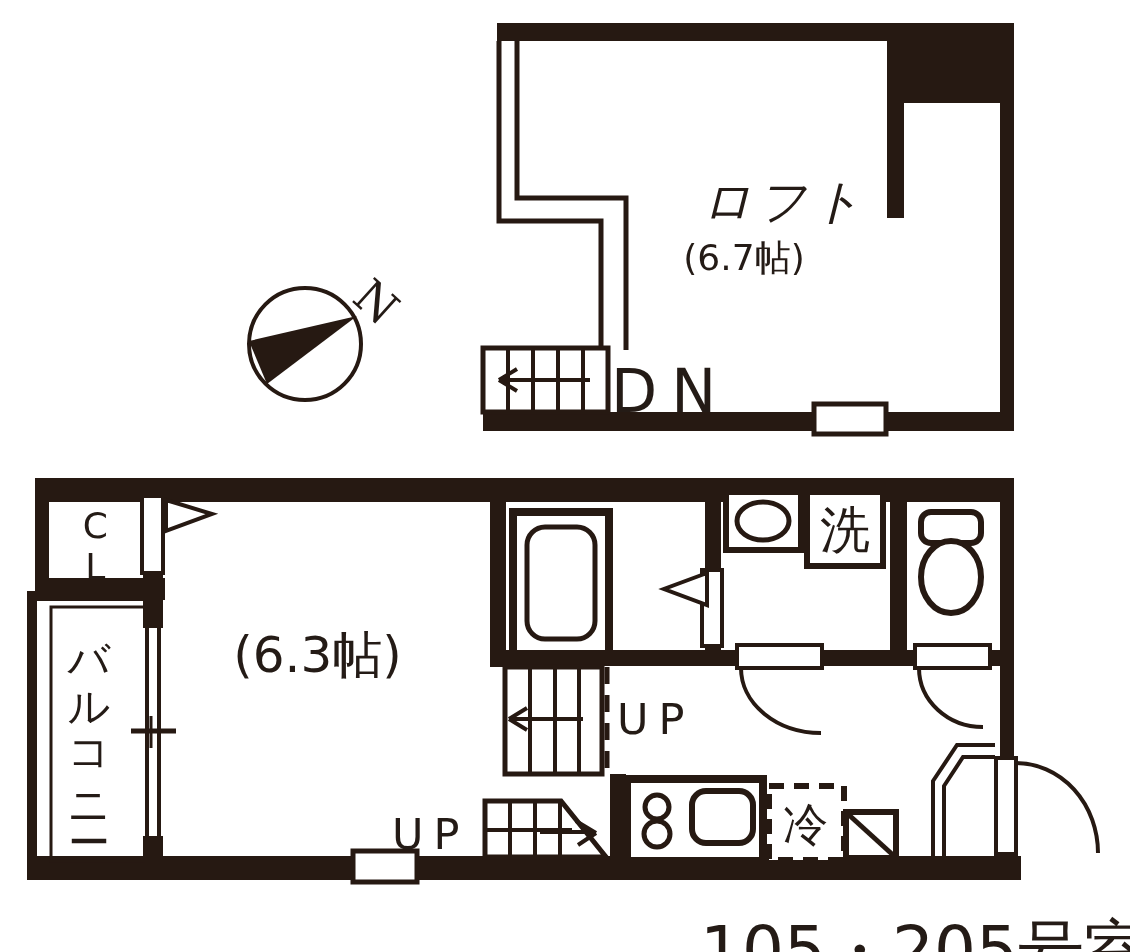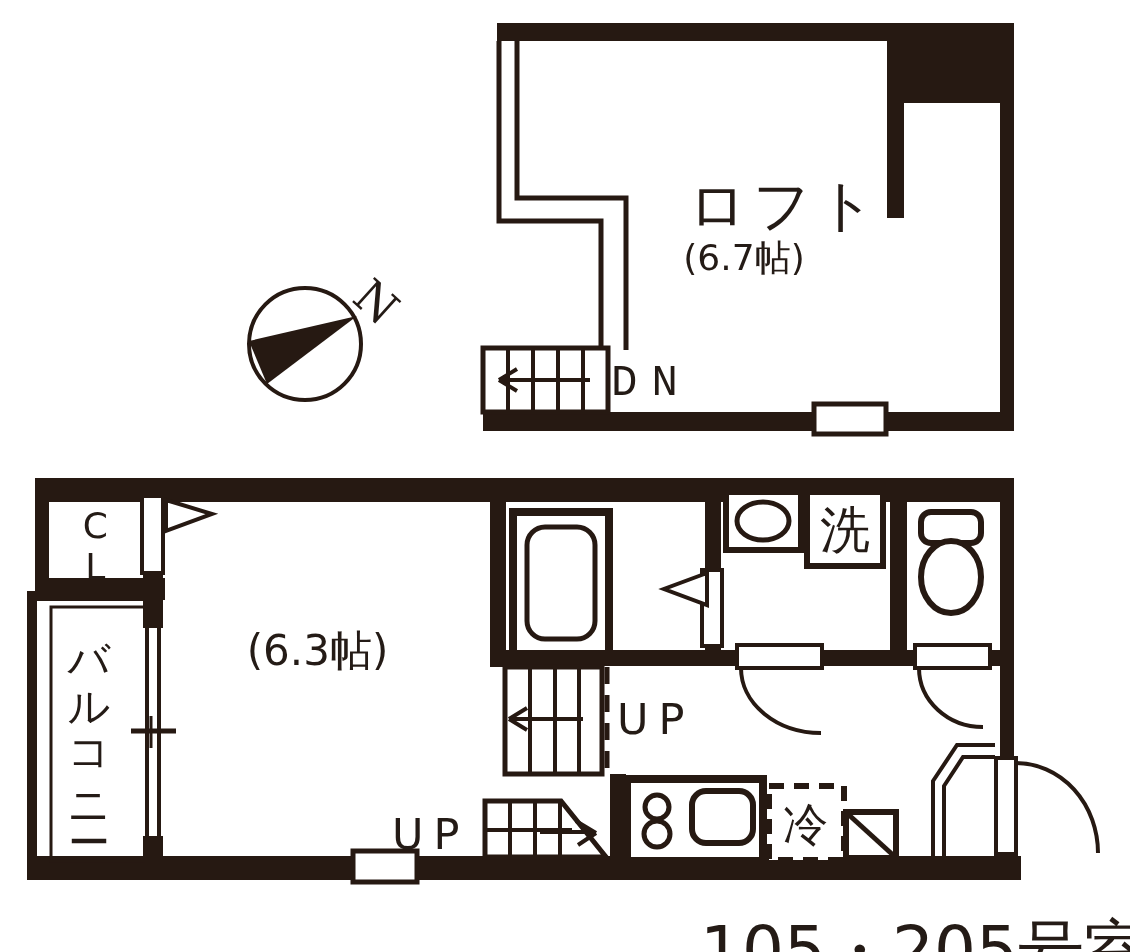--- a/index.html
+++ b/index.html
@@ -170,33 +170,33 @@
 
       <g>
         <rect class="lnf" stroke-width="4" x="996" y="758" width="20" height="96"></rect>
         <path class="ln" stroke-width="4" d="M1016,763 A82,90 0 0 1 1098,853"></path>
       </g>
 
       <rect class="lnf" stroke-width="5" x="353" y="851" width="64" height="31"></rect>
     </g>
   </svg>
 
-  <div class="lbl center" style="left:640px;top:176px;width:290px;font-size:57px;letter-spacing:6px;">ロフト</div>
+  <div class="lbl center" style="left:640px;top:176px;width:290px;font-size:48px;letter-spacing:6px;font-style:italic;">ロフト</div>
 
   <div class="lbl center" style="left:598px;top:239px;width:292px;font-size:36px;">(6.7帖)</div>
 
-  <div class="lbl" style="left:611px;top:360px;font-size:44px;letter-spacing:14px;font-family:Liberation Mono, monospace;">DN</div>
+  <div class="lbl" style="left:611px;top:360px;font-size:60px;letter-spacing:14px;">DN</div>
 
   <div class="lbl serif" style="left:356px;top:278px;font-size:46px;transform:rotate(42deg);">N</div>
 
   <div class="lbl vert" style="left:76px;top:505px;font-size:36px;">CL</div>
 
   <div class="lbl vert" style="left:67px;top:613px;font-size:42px;letter-spacing:4px;">バルコニー</div>
 
-  <div class="lbl center" style="left:230px;top:629px;width:175px;font-size:42px;">(6.3帖)</div>
+  <div class="lbl center" style="left:230px;top:629px;width:175px;font-size:50px;">(6.3帖)</div>
 
   <div class="lbl" style="left:820px;top:504px;font-size:50px;">洗</div>
 
   <div class="lbl" style="left:783px;top:801px;font-size:45px;">冷</div>
 
   <div class="lbl" style="left:617px;top:697px;font-size:43px;letter-spacing:10px;">UP</div>
 
   <div class="lbl" style="left:392px;top:812px;font-size:43px;letter-spacing:10px;">UP</div>
 
   <div class="lbl center" style="left:700px;top:916px;width:320px;font-size:66px;">105・205号室</div>

